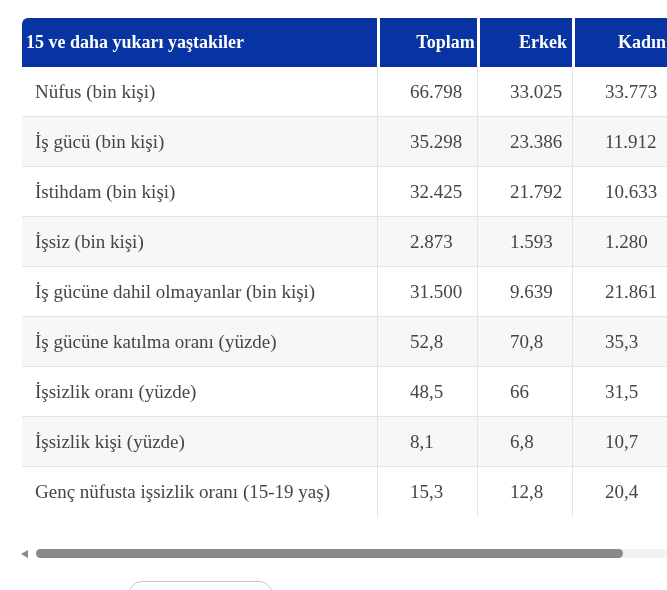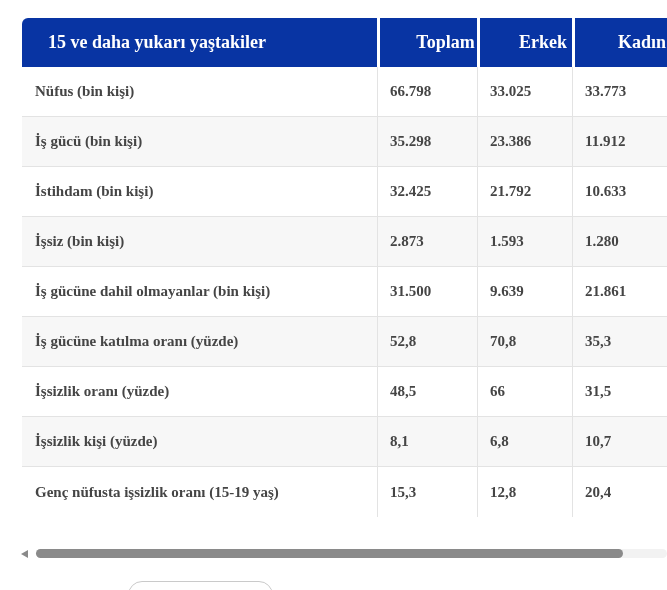--- a/index.html
+++ b/index.html
@@ -33,43 +33,42 @@
   thead th {
     background: var(--header-bg, #0834a3);
     color: var(--header-text, #ffffff);
     height: 49px;
     font-size: 18px;
     font-weight: bold;
     vertical-align: middle;
   }
   thead th.label-col {
     text-align: left;
-    padding-left: 26px;
+    padding-left: 4px;
     border-top-left-radius: 6px;
   }
   thead th.val-col {
     text-align: center;
     border-left: 3px solid #ffffff;
     padding-left: 34px;
   }
 
   tbody td {
     height: 50px;
-    font-size: 15px;
+    font-size: 19px;
     color: var(--text, #454545);
     vertical-align: middle;
     border-bottom: 1px solid var(--border, #e3e3e3);
     background: transparent;
-    font-weight: bold;
   }
   tbody tr:nth-child(even) td { background: var(--row-alt-bg, #f7f7f7); }
   tbody tr:last-child td { border-bottom: none; }
   tbody td.label-col { padding-left: 13px; }
   tbody td.val {
-    padding-left: 12px;
+    padding-left: 32px;
     border-left: 1px solid var(--border, #e3e3e3);
   }
 
   .hscrollbar {
     position: absolute;
     left: 0;
     top: 549px;
     width: 667px;
     height: 11px;
   }

